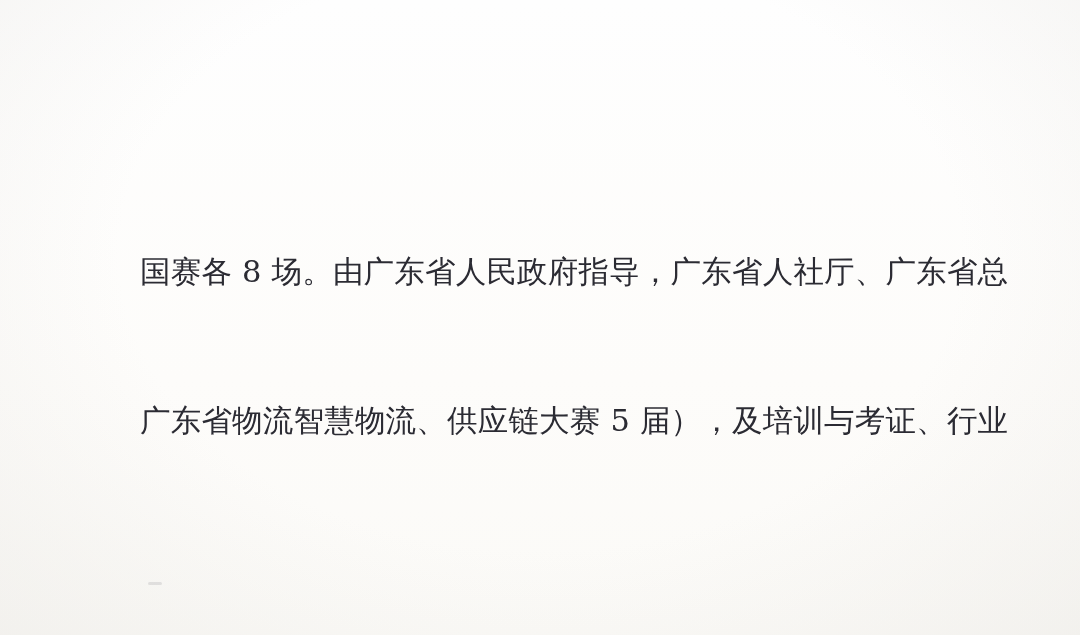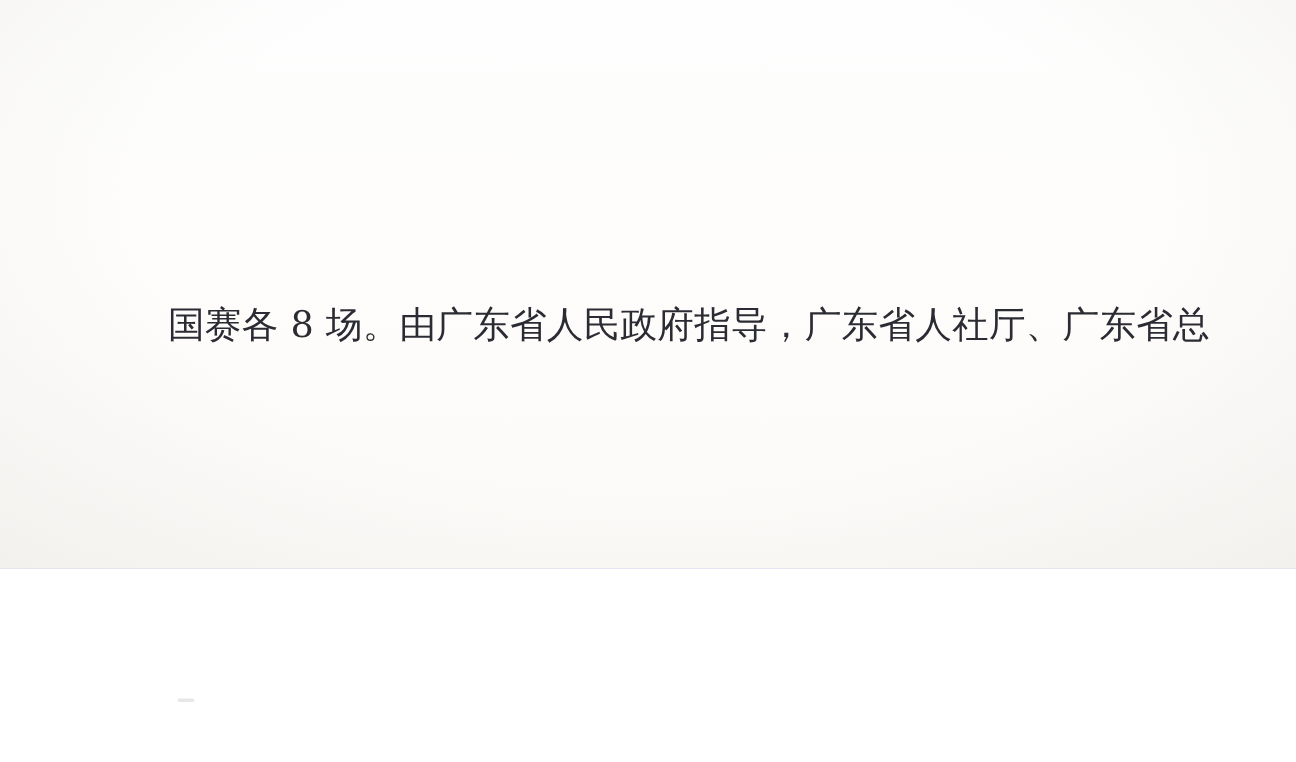--- a/index.html
+++ b/index.html
@@ -11,21 +11,21 @@
   body {
     width: 1080px;
     height: 635px;
     overflow: hidden;
     font-family: "DejaVu Serif", "Liberation Serif", serif;
   }
 
   #page {
     position: relative;
     width: 1080px;
-    height: 474px;
+    height: 635px;
     background: #8b5cf6;
   }
 
   
   #paper-texture {
     position: absolute;
     inset: 0;
     background:
       radial-gradient(ellipse at 50% 40%, rgba(255,255,255,0) 55%, rgba(232,230,226,0.45) 100%),
       linear-gradient(180deg, #fefefe 0%, #fdfcfa 60%, #fbfaf7 100%);
@@ -70,20 +70,21 @@
 </head>
 <body>
 
 <div id="page">
 
   <div id="paper-texture"></div>
 
   <div id="text-block">
     <p class="para">
       <span class="line">国赛各 8 场。由广东省人民政府指导，广东省人社厅、广东省总</span>
+      <span class="line">广东省物流智慧物流、供应链大赛 5 届），及培训与考证、行业</span>
       
       
       
       
       
     </p>
   </div>
 
   <div id="speck"></div>
 

